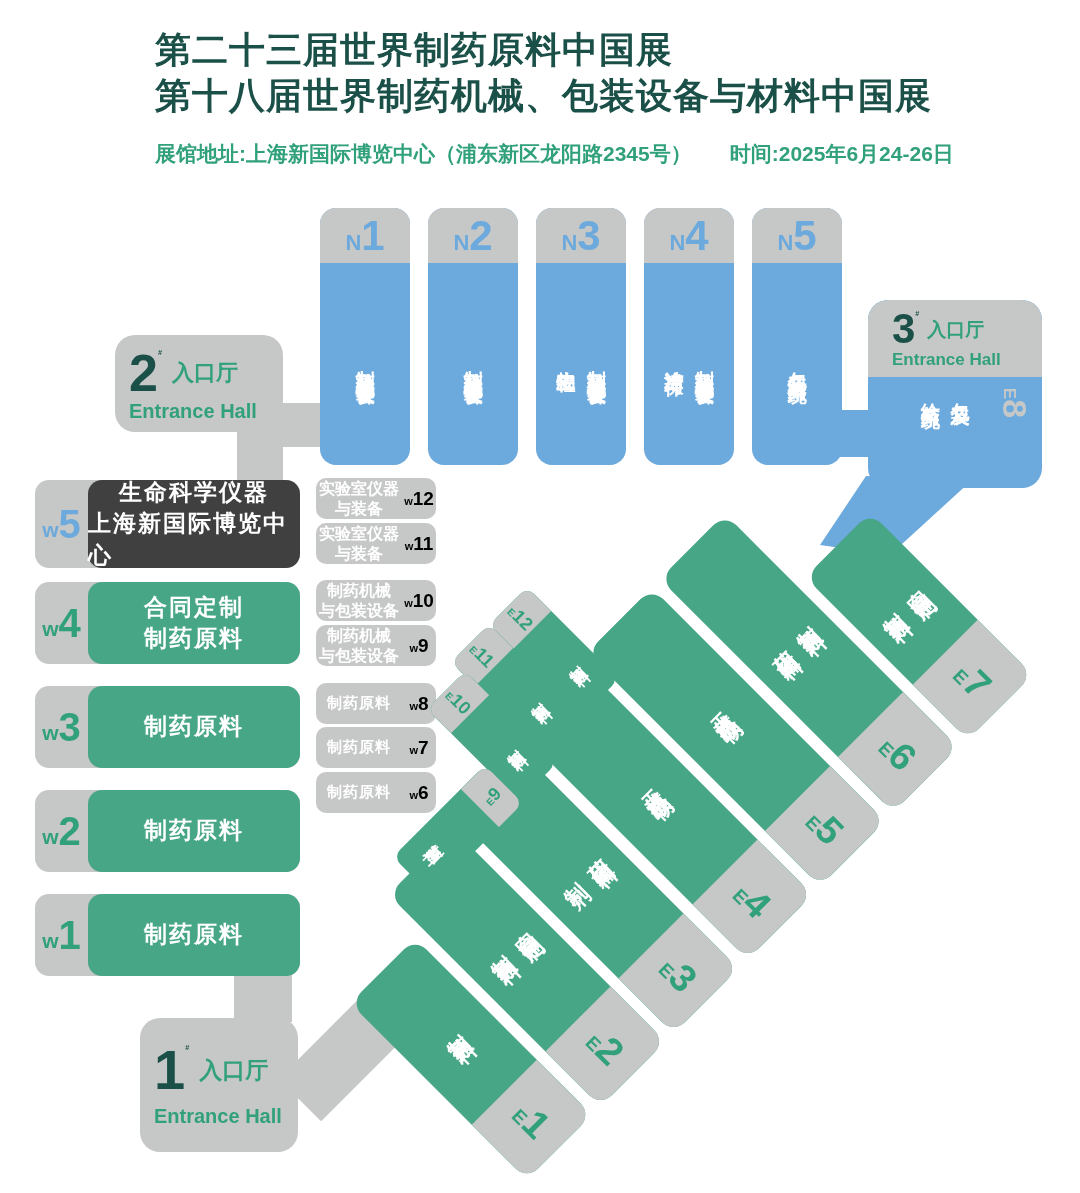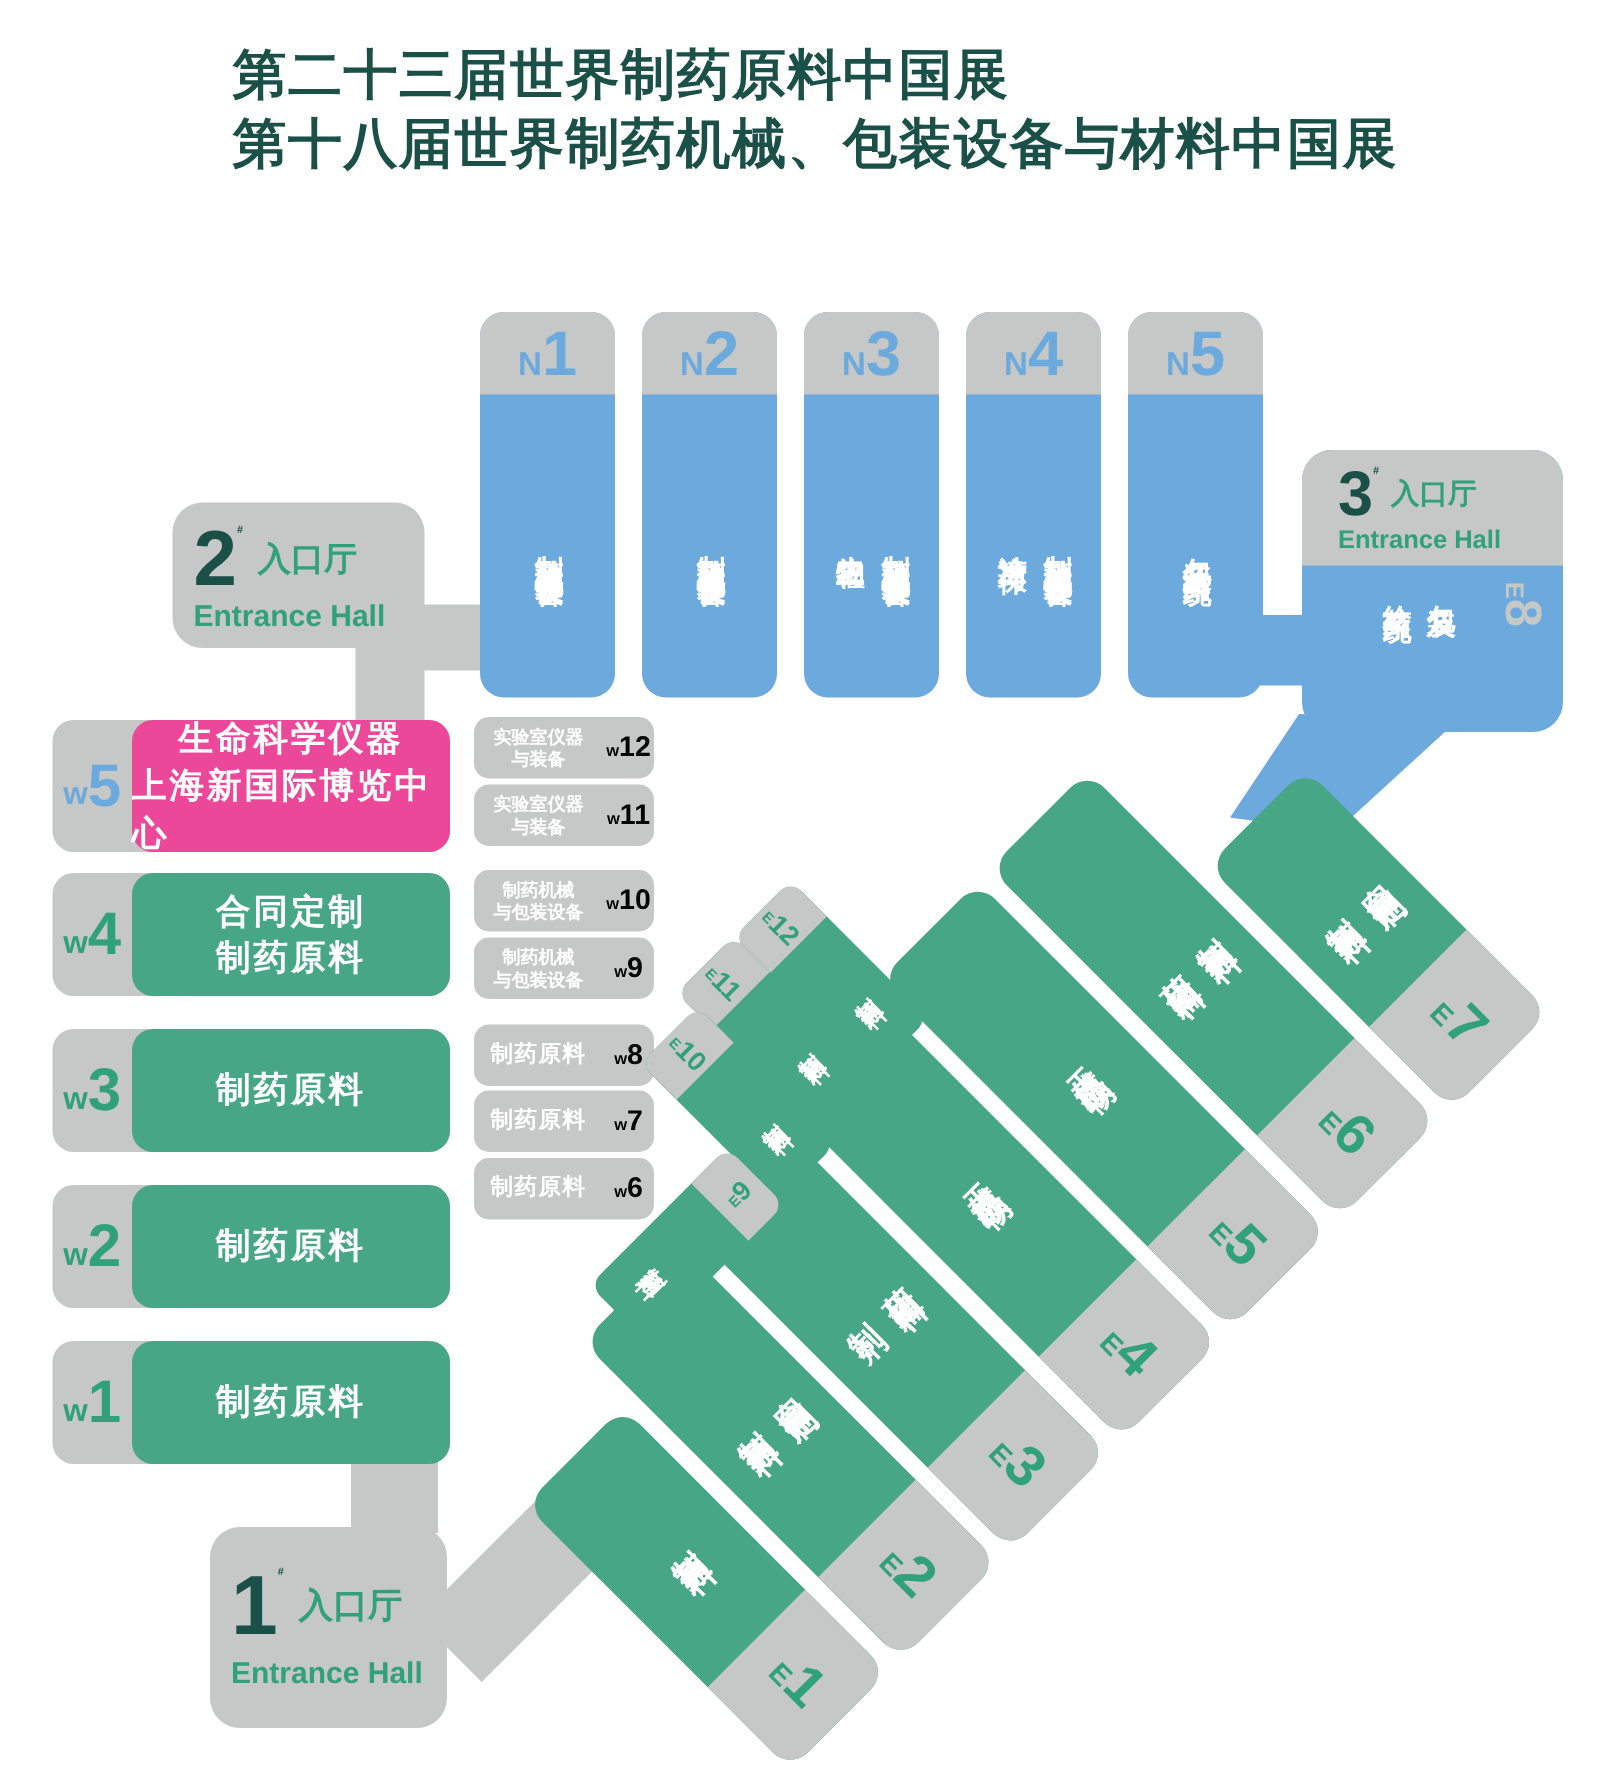--- a/index.html
+++ b/index.html
@@ -42,27 +42,27 @@
   .nbody .vtext{font-size:19px;letter-spacing:2px;line-height:1.6;}
   #n1{left:320px;} #n2{left:428px;} #n3{left:536px;} #n4{left:644px;} #n5{left:752px;}
   
   .whall{position:absolute;left:35px;width:265px;border-radius:14px;background:#c6c7c7;z-index:2;}
   .wlab{position:absolute;left:0;top:0;bottom:0;width:53px;display:flex;align-items:center;justify-content:center;font-weight:bold;line-height:1;}
   .wlab .wprefix{font-size:21px;align-self:center;margin-top:10px;}
   .wlab .wnum{font-size:40px;}
   .wbody{position:absolute;left:53px;top:0;right:0;bottom:0;border-radius:14px;display:flex;flex-direction:column;align-items:center;justify-content:center;color:#fff;font-weight:bold;}
   .wbody .wline{font-size:23px;line-height:1.35;letter-spacing:2px;}
   .wlab.bluetxt{color:#6ca9dc;} .wlab.greentxt{color:#31a17c;}
-  .wbody.bluebg{background:#ec4899;} .wbody.greenbg{background:#46a686;}
+  .wbody.bluebg{background:#404040;} .wbody.greenbg{background:#46a686;}
   #w5{top:480px;height:88px;} #w4{top:582px;height:82px;} #w3{top:686px;height:82px;}
   #w2{top:790px;height:82px;} #w1{top:894px;height:82px;}
   
   .wsmall{position:absolute;left:316px;width:120px;height:41px;border-radius:10px;background:#c6c7c7;z-index:2;}
   .wsbody{position:absolute;left:0;top:0;bottom:0;width:86px;border-radius:10px;display:flex;flex-direction:column;align-items:center;justify-content:center;color:#fff;font-weight:bold;}
-  .wsbody .wline{font-size:12px;line-height:1.25;}
+  .wsbody .wline{font-size:16px;line-height:1.25;}
   .wsbody .wline.single{font-size:15px;letter-spacing:1px;}
   .wslab{position:absolute;right:0;top:0;bottom:0;width:34px;display:flex;align-items:center;justify-content:center;font-weight:bold;line-height:1;}
   .wslab .wprefix{font-size:11px;margin-top:5px;} .wslab .wnum{font-size:19px;}
   #w12{top:478px;} #w11{top:523px;} #w10{top:580px;} #w9{top:625px;}
   #w8{top:683px;} #w7{top:727px;} #w6{top:772px;}
   
   .ehall{position:absolute;width:92px;border-radius:16px;background:#46a686;z-index:2;transform:rotate(-45deg);overflow:hidden;}
   .econtent{position:absolute;left:0;right:0;top:0;bottom:78px;display:flex;align-items:center;justify-content:center;}
   .econtent .vtext{font-size:21px;letter-spacing:3px;line-height:1.6;}
   .ecap{position:absolute;left:0;right:0;bottom:0;height:78px;background:#c6c7c7;display:flex;align-items:center;justify-content:center;}
@@ -97,20 +97,23 @@
   #e8lab .elab{color:#c6c7c7;transform:rotate(90deg);}
   #e8lab .eprefix{font-size:17px;} #e8lab .enum{font-size:34px;}
 </style>
 </head>
 <body>
 
 <div id="canvas">
 
   <div class="title" id="title2">第十八届世界制药机械、包装设备与材料中国展</div>
   <div class="title" id="title1">第二十三届世界制药原料中国展</div>
+  <div id="info">
+    <span>展馆地址:上海新国际博览中心（浦东新区龙阳路2345号）</span><span class="gap"></span><span>时间:2025年6月24-26日</span>
+  </div>
 
   <div class="corr" id="c2n1"></div>
   <div class="corr" id="c2w5"></div>
   <div class="corr blue" id="cn5e8"></div>
   <div class="corr" id="c1w1"></div>
   <div class="corr" id="c1e1"></div>
   <div id="funnel"></div>
 
   <div class="nhall" id="n1">
     <div class="ncap">

